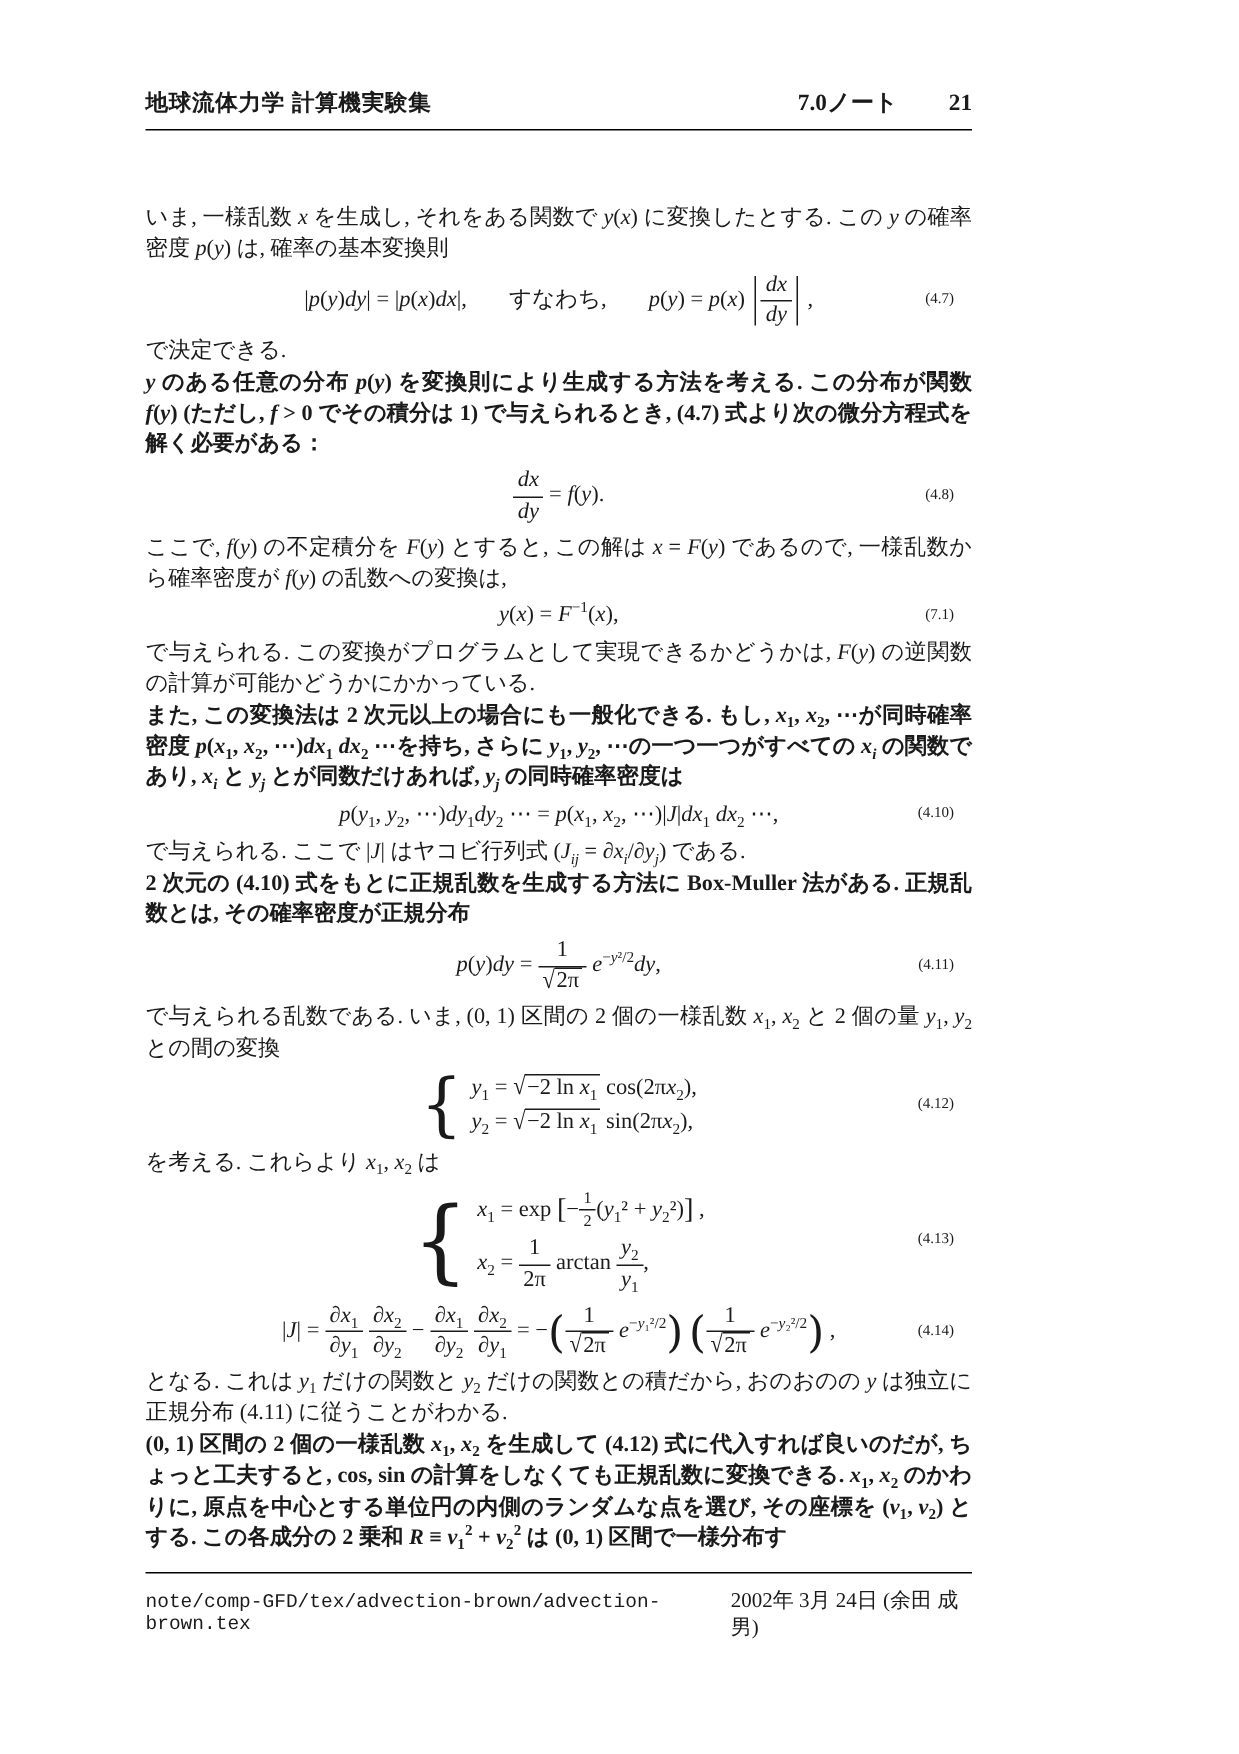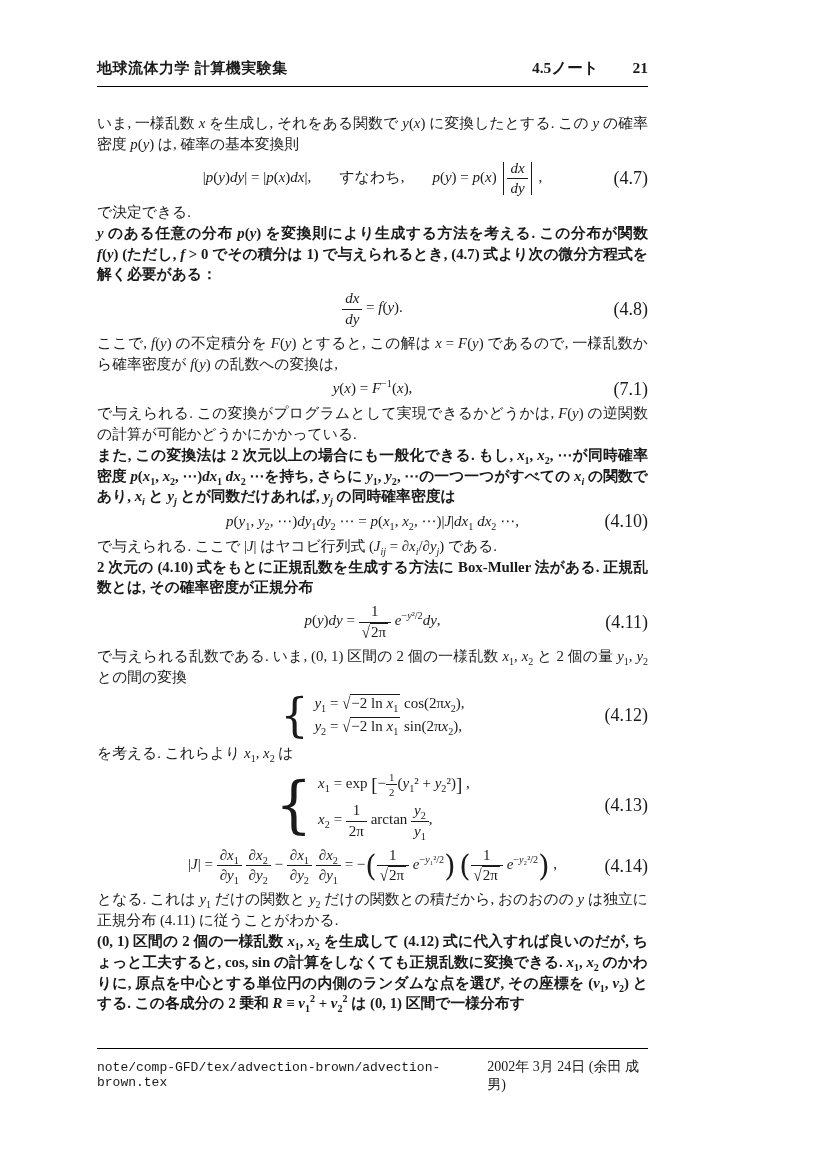--- a/index.html
+++ b/index.html
@@ -22,31 +22,31 @@
     font-family:"Liberation Sans","DejaVu Sans",sans-serif;
     font-weight:700;font-size:15px;letter-spacing:0.5px;
   }
   .hright{font-weight:700;font-size:15.5px;white-space:nowrap;}
   .hsec{font-family:"Liberation Serif","DejaVu Serif",serif;}
   .hname{font-family:"Liberation Sans","DejaVu Sans",sans-serif;}
   .hpage{font-family:"Liberation Serif","DejaVu Serif",serif;margin-left:34px;}
   
   .content{font-size:14.8px;line-height:20.8px;text-align:justify;}
   .para{margin:0;}
-  .first{margin-top:26px;}
+  .first{margin-top:48px;}
   .mt{font-weight:bold;}
   i{font-family:"Liberation Serif","DejaVu Serif",serif;font-style:italic;}
   sup{font-size:0.68em;line-height:0;vertical-align:super;}
   sub{font-size:0.68em;line-height:0;vertical-align:sub;}
   
   .eqrow{position:relative;text-align:center;margin:5px 0;line-height:1.25;}
   .eqbody{display:inline-block;font-size:15px;}
   .eqnum{
-    position:absolute;right:0;top:50%;transform:translateY(-50%);
-    font-size:18px;
+    position:absolute;right:12px;top:50%;transform:translateY(-50%);
+    font-size:10px;
   }
   .gap{display:inline-block;width:28px;}
   .frac{display:inline-block;vertical-align:middle;text-align:center;line-height:1.15;}
   .frac .fn{display:block;border-bottom:1px solid #1a1a1a;padding:0 3px 1px;}
   .frac .fd{display:block;padding:1px 3px 0;}
   .sfrac{font-size:0.72em;}
   .vbar{display:inline-block;width:1px;background:#1a1a1a;height:33px;vertical-align:middle;margin:0 3px;}
   .sqrt{display:inline-block;white-space:nowrap;line-height:1.1;}
   .rsign{display:inline-block;transform:scaleY(1.12);}
   .rt{border-top:1px solid #1a1a1a;padding:0 2px 0 1px;}
@@ -72,21 +72,21 @@
 </style>
 </head>
 <body>
 
 <div class="page">
   <div class="inner">
 
     <div class="header">
       <span class="htitle">地球流体力学 計算機実験集</span>
       <span class="hright">
-        <span class="hsec">4.5</span><span class="hname">ノート</span><span class="hpage">21</span>
+        <span class="hsec">7.0</span><span class="hname">ノート</span><span class="hpage">21</span>
       </span>
     </div>
 
     <div class="content">
 
       <p class="para first">いま, 一様乱数 <i>x</i> を生成し, それをある関数で <i>y</i>(<i>x</i>) に変換したとする. この <i>y</i> の確率密度 <i>p</i>(<i>y</i>) は, 確率の基本変換則</p>
 
       <div class="eqrow">
         <span class="eqbody">|<i>p</i>(<i>y</i>)<i>dy</i>| = |<i>p</i>(<i>x</i>)<i>dx</i>|,<span class="gap"></span>すなわち,<span class="gap"></span><i>p</i>(<i>y</i>) = <i>p</i>(<i>x</i>) <span class="vbar"></span><span class="frac"><span class="fn"><i>dx</i></span><span class="fd"><i>dy</i></span></span><span class="vbar"></span> ,</span>
         <span class="eqnum">(4.7)</span>

